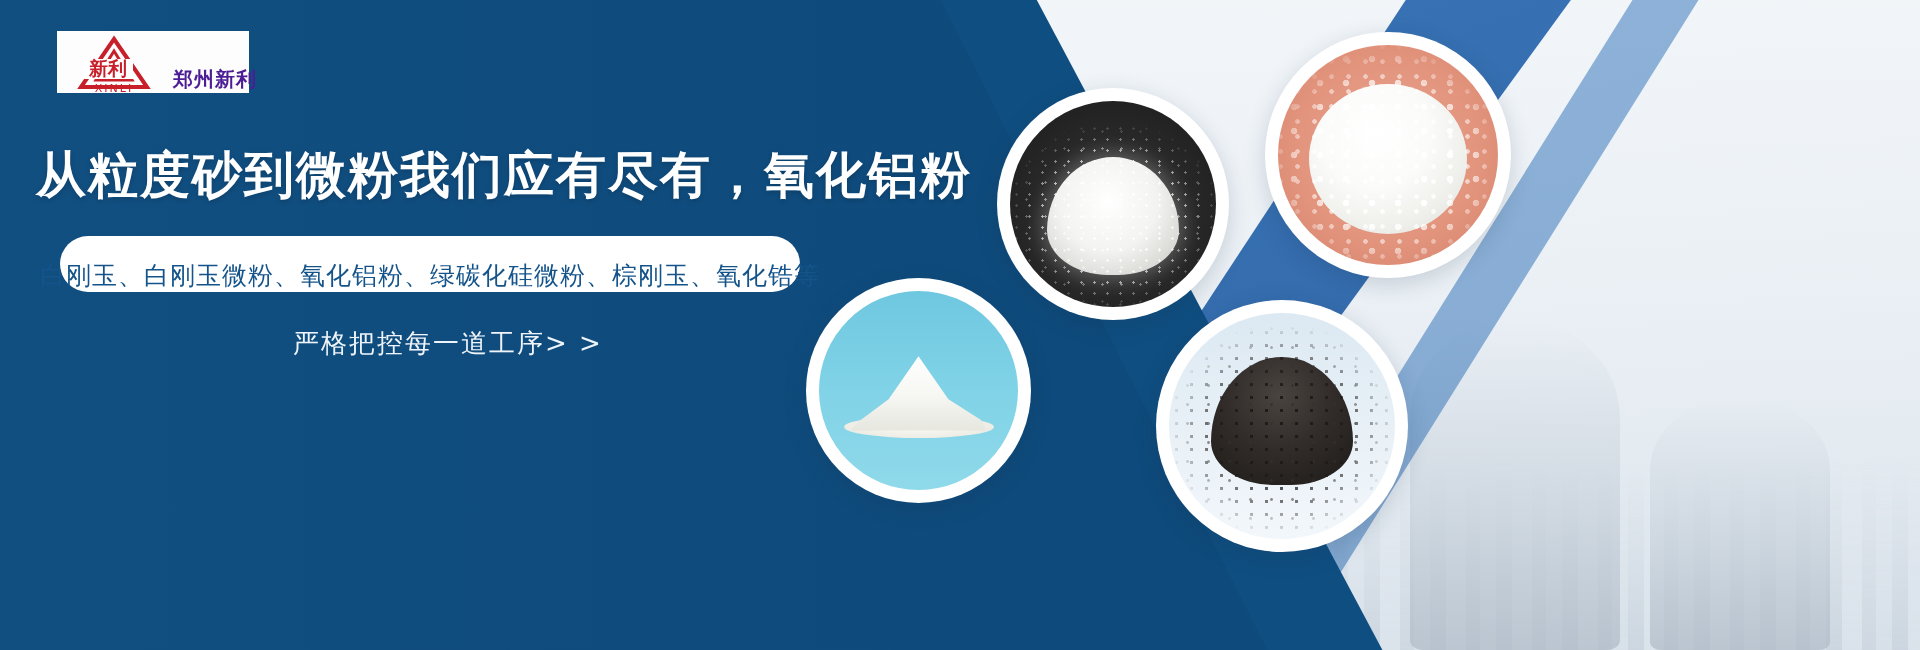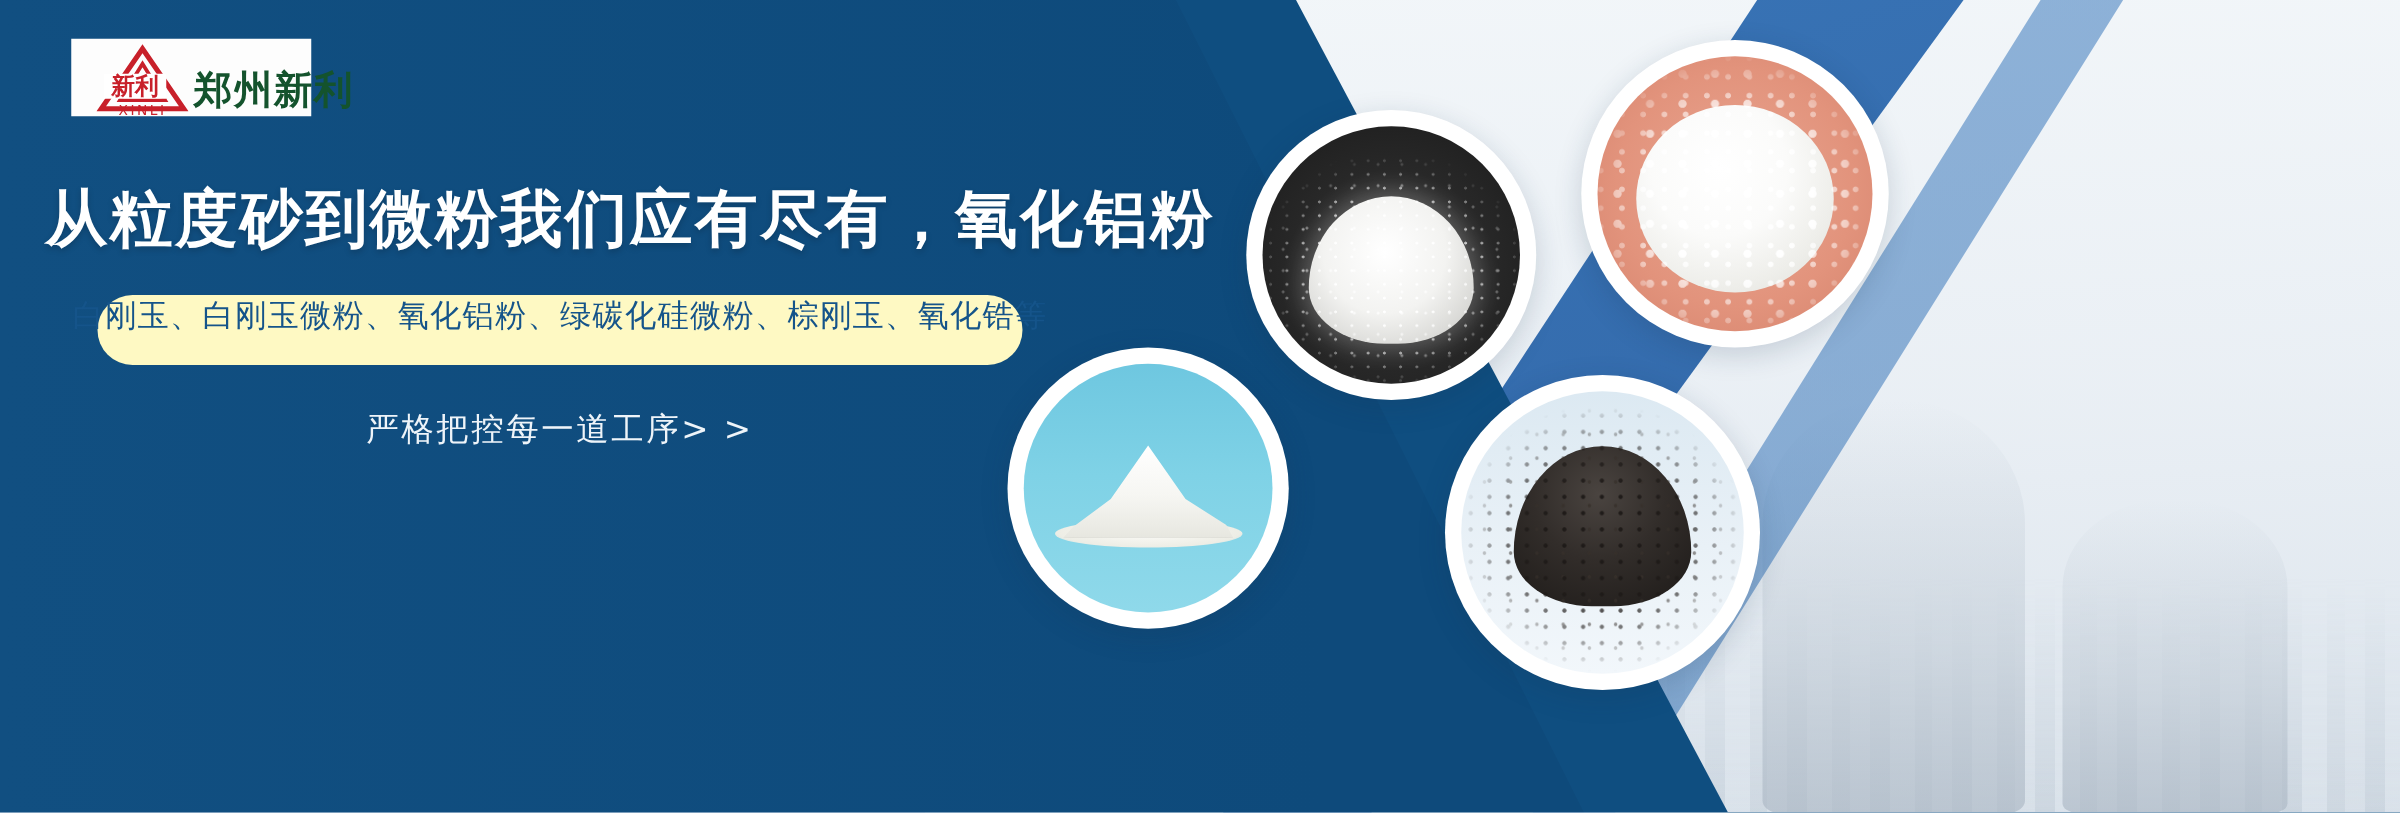--- a/index.html
+++ b/index.html
@@ -106,25 +106,25 @@
     box-sizing: border-box;
   }
   .logo-mark {
     position: relative;
     width: 74px;
     height: 58px;
     flex: 0 0 auto;
   }
   .logo-mark svg { display: block; }
   .logo-cn {
-    color: #14532d;
-    font-size: 31px;
+    color: #4c1d95;
+    font-size: 20px;
     font-weight: 700;
     letter-spacing: 1px;
-    margin-left: 4px;
+    margin-left: 22px;
     white-space: nowrap;
     font-family: "DejaVu Sans", "Liberation Sans", sans-serif;
   }
 
   
   .headline {
     position: absolute;
     left: 36px;
     top: 142px;
     color: #ffffff;
@@ -132,28 +132,28 @@
     font-weight: 700;
     letter-spacing: 2px;
     white-space: nowrap;
     text-shadow: 0 2px 5px rgba(0,0,0,.18);
     font-family: "DejaVu Sans", "Liberation Sans", sans-serif;
   }
 
   
   .pill {
     position: absolute;
-    left: 78px;
+    left: 60px;
     top: 236px;
     width: 740px;
     height: 56px;
     border-radius: 28px;
-    background: #fef9c3;
+    background: #ffffff;
     display: flex;
-    align-items: flex-start;
+    align-items: flex-end;
     justify-content: center;
     box-sizing: border-box;
   }
   .pill-text {
     color: #15548a;
     font-size: 25px;
     letter-spacing: 1px;
     white-space: nowrap;
     font-family: "DejaVu Sans", "Liberation Sans", sans-serif;
   }

